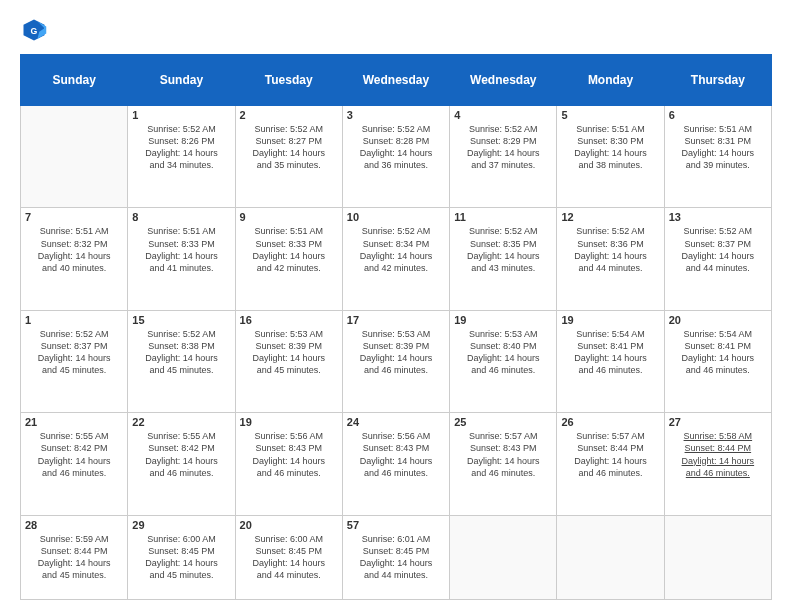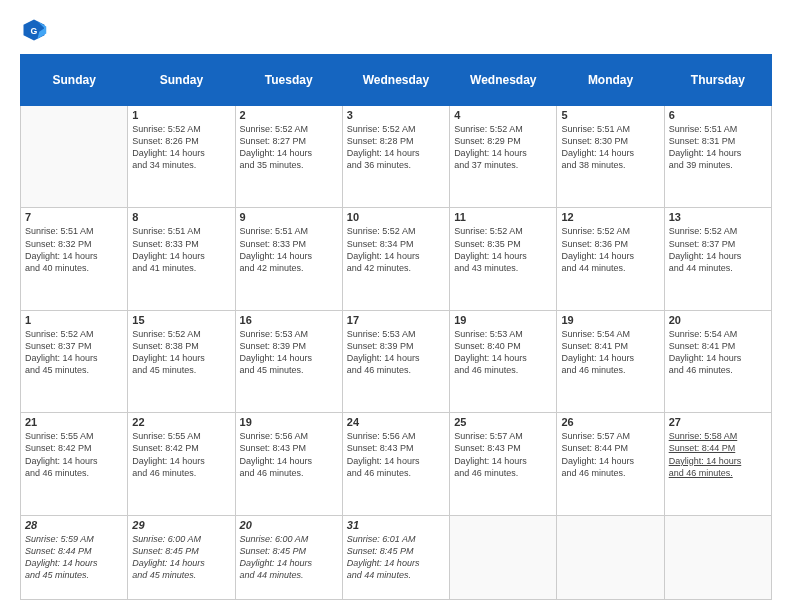--- a/index.html
+++ b/index.html
@@ -79,27 +79,27 @@
     .day-num {
       font-size: 11px;
       font-weight: bold;
       display: block;
       margin-bottom: 2px;
     }
     .day-info {
       font-size: 9px;
       line-height: 1.35;
       color: #444;
+      text-align: center;
     }
     .empty-cell {
       background: #f9f9f9;
     }
     tr:last-child td {
       height: 70px;
-      font-style: italic;
     }
   </style>
 </head>
 <body>
 
 <div class="page">
   <div class="header">
     <div class="logo">
       <svg class="logo-icon" viewBox="0 0 32 32">
         <polygon points="16,4 28,10 28,22 16,28 4,22 4,10" fill="#1565c0"></polygon>
@@ -344,21 +344,21 @@
 and 45 minutes.</div>
           </td>
           <td>
             <span class="day-num">20</span>
             <div class="day-info" style="white-space: pre-line;">Sunrise: 6:00 AM
 Sunset: 8:45 PM
 Daylight: 14 hours
 and 44 minutes.</div>
           </td>
           <td>
-            <span class="day-num">31</span>
+            <span class="day-num">57</span>
             <div class="day-info" style="white-space: pre-line;">Sunrise: 6:01 AM
 Sunset: 8:45 PM
 Daylight: 14 hours
 and 44 minutes.</div>
           </td>
           <td class="empty-cell"></td>
           <td class="empty-cell"></td>
           <td class="empty-cell"></td>
         </tr>
       </tbody>

